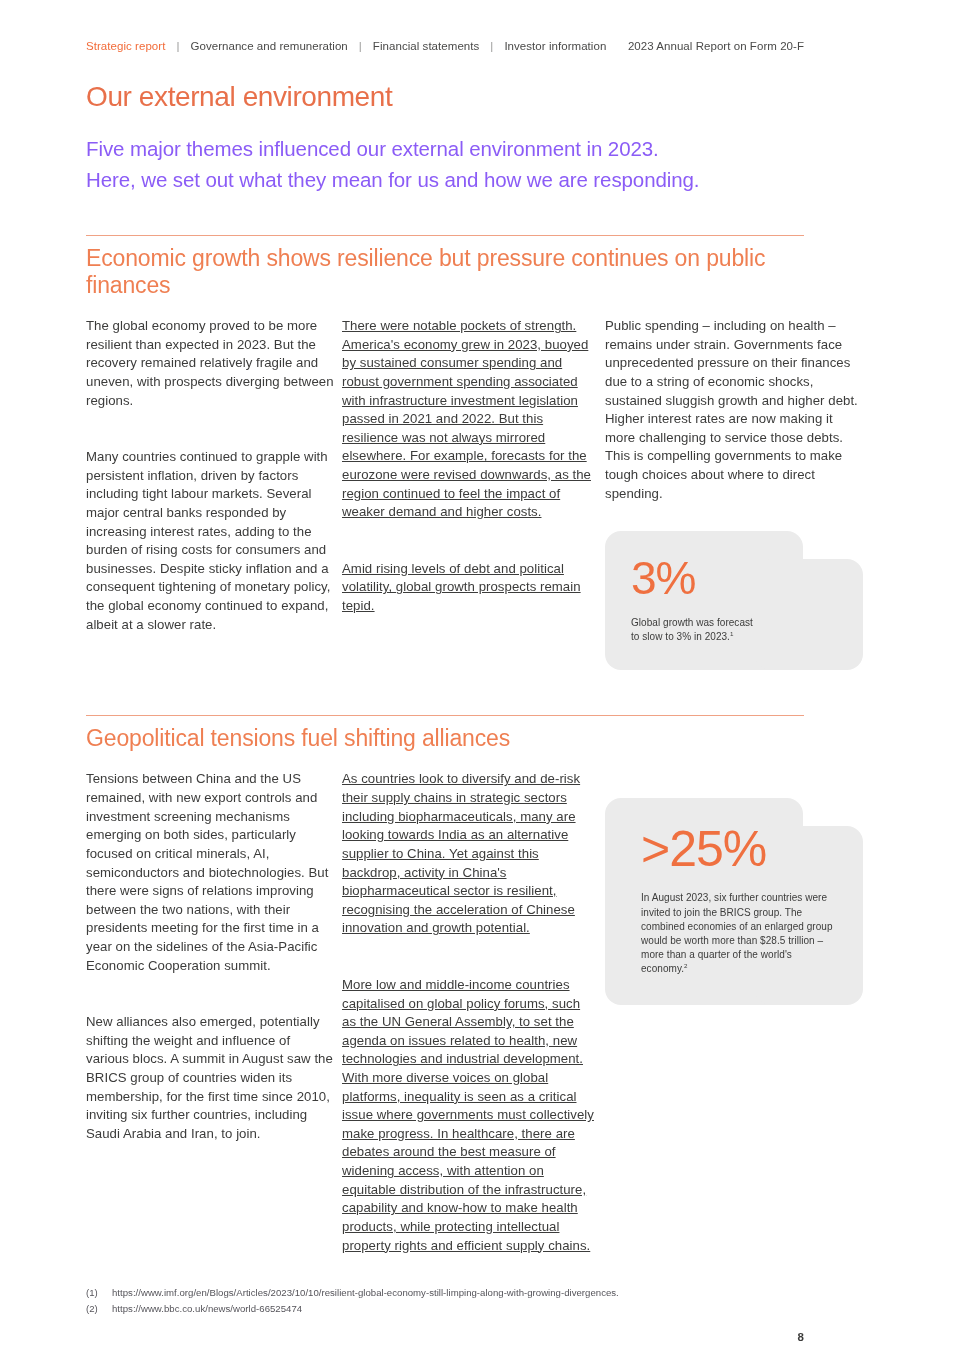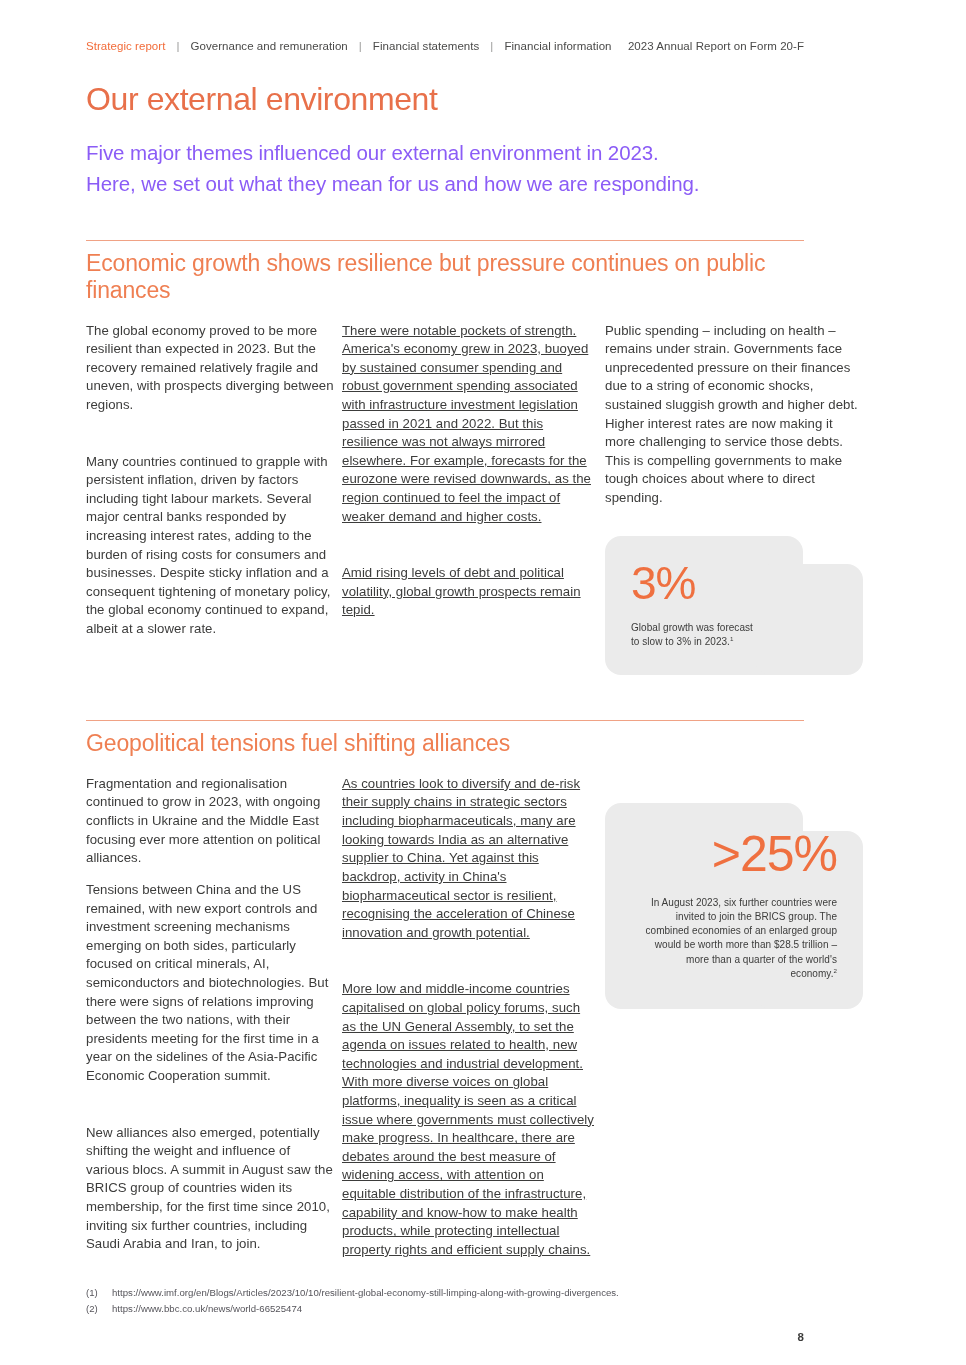--- a/index.html
+++ b/index.html
@@ -45,21 +45,21 @@
   .topnav-spacer { flex: 1; }
   .topnav-right {
     font-size: 11.5px;
     color: #4a4a49;
     white-space: nowrap;
   }
 
   
   .page-title {
     margin-top: 30px;
-    font-size: 32px;
+    font-size: 28px;
     font-weight: 400;
     color: #e8704a;
     letter-spacing: -0.4px;
     line-height: 1.1;
   }
 
   
   .standfirst {
     margin-top: 20px;
     font-size: 20.5px;
@@ -152,21 +152,21 @@
     margin-bottom: 14px;
   }
   .stat-caption {
     font-size: 10px;
     line-height: 1.42;
     color: #3c3c3b;
     letter-spacing: 0.05px;
   }
 
   
-  .stat-card.big { padding: 26px 26px 28px 36px; text-align: right; }
+  .stat-card.big { padding: 26px 26px 28px 36px; }
   .stat-card.big .stat-value { font-size: 50px; margin-bottom: 16px; }
 
   
   .section-2 { margin-top: 45px; }
 
   
   .footnotes {
     position: absolute;
     left: 86px;
     bottom: 48px;
@@ -195,21 +195,21 @@
 
 <div class="page">
 
   <nav class="topnav">
     <span class="topnav-item active">Strategic report</span>
     <span class="topnav-sep">|</span>
     <span class="topnav-item">Governance and remuneration</span>
     <span class="topnav-sep">|</span>
     <span class="topnav-item">Financial statements</span>
     <span class="topnav-sep">|</span>
-    <span class="topnav-item">Financial information</span>
+    <span class="topnav-item">Investor information</span>
     <span class="topnav-spacer"></span>
     <span class="topnav-right">2023 Annual Report on Form 20-F</span>
   </nav>
 
   <h1 class="page-title">Our external environment</h1>
 
   <div class="standfirst">
     <div>Five major themes influenced our external environment in 2023.</div>
     <div>Here, we set out what they mean for us and how we are responding.</div>
   </div>
@@ -246,21 +246,20 @@
       </div>
     </div>
   </section>
 
   <section class="section section-2">
     <div class="section-rule"></div>
     <h2 class="section-heading">Geopolitical tensions fuel shifting alliances</h2>
 
     <div class="cols">
       <div class="col">
-        <p>Fragmentation and regionalisation continued to grow in 2023, with ongoing conflicts in Ukraine and the Middle East focusing ever more attention on political alliances.</p>
         <p>Tensions between China and the US remained, with new export controls and investment screening mechanisms emerging on both sides, particularly focused on critical minerals, AI, semiconductors and biotechnologies. But there were signs of relations improving between the two nations, with their presidents meeting for the first time in a year on the sidelines of the Asia-Pacific Economic Cooperation summit.</p>
         <p>New alliances also emerged, potentially shifting the weight and influence of various blocs. A summit in August saw the BRICS group of countries widen its membership, for the first time since 2010, inviting six further countries, including Saudi Arabia and Iran, to join.</p>
       </div>
 
       <div class="col wide">
         <p>As countries look to diversify and de-risk their supply chains in strategic sectors including biopharmaceuticals, many are looking towards India as an alternative supplier to China. Yet against this backdrop, activity in China's biopharmaceutical sector is resilient, recognising the acceleration of Chinese innovation and growth potential.</p>
         <p>More low and middle-income countries capitalised on global policy forums, such as the UN General Assembly, to set the agenda on issues related to health, new technologies and industrial development. With more diverse voices on global platforms, inequality is seen as a critical issue where governments must collectively make progress. In healthcare, there are debates around the best measure of widening access, with attention on equitable distribution of the infrastructure, capability and know-how to make health products, while protecting intellectual property rights and efficient supply chains.</p>
       </div>
 
       <div class="col stat-col">

